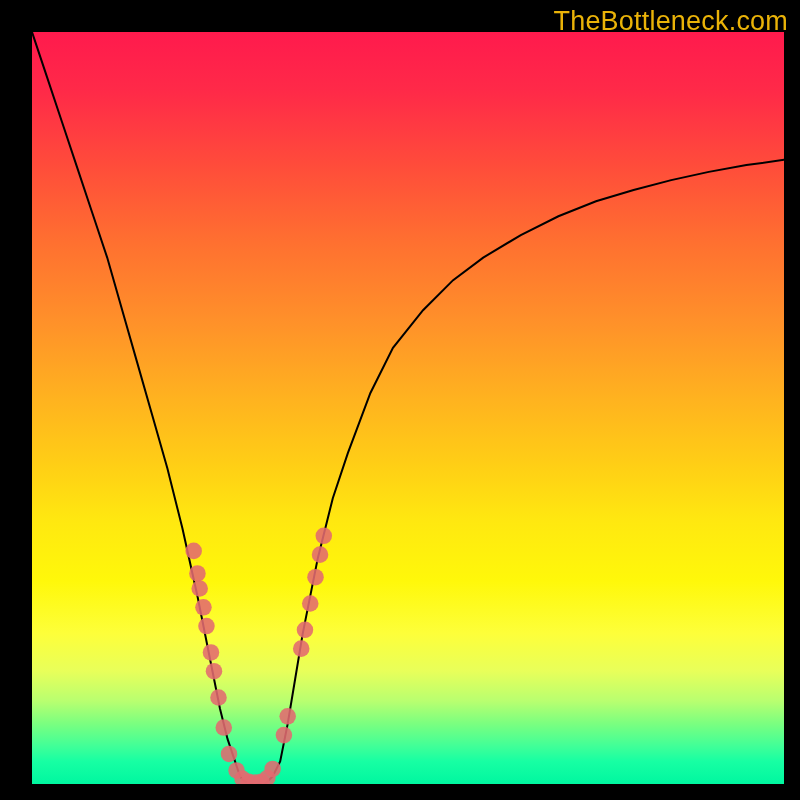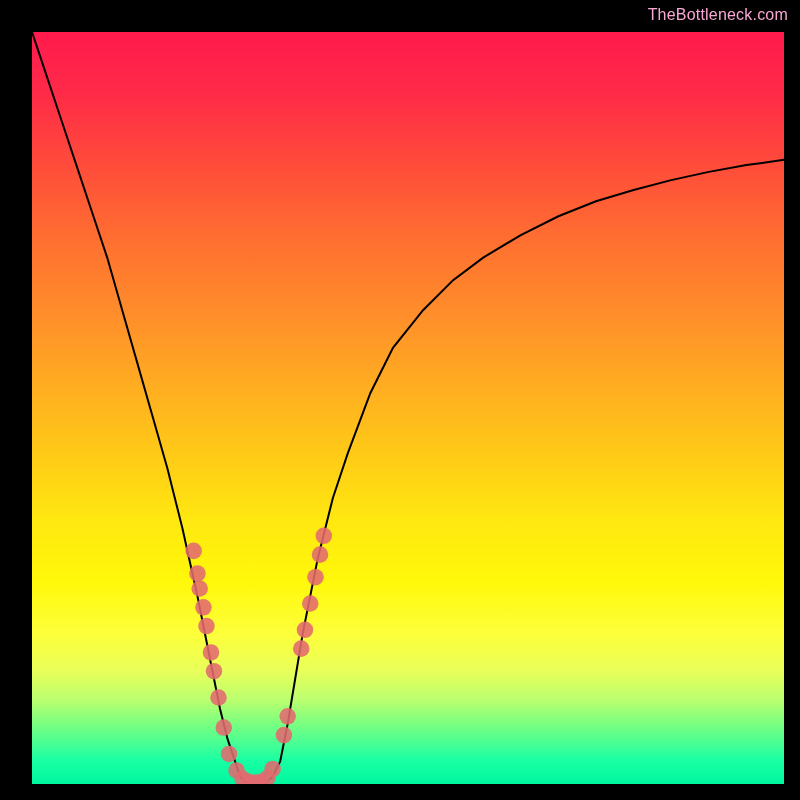--- a/index.html
+++ b/index.html
@@ -40,22 +40,22 @@
       #b8ff70 89%,
       #7aff80 92%,
       #40ff98 95%,
       #17ffa3 97%,
       #00f7a0 100%);
   }
   .watermark {
     position: absolute;
     top: 6px;
     right: 12px;
-    color: #f9a8d4;
-    font-size: 16px;
+    color: #eab308;
+    font-size: 27px;
     letter-spacing: 0.2px;
     user-select: none;
   }
   svg.curve {
     position: absolute;
     left: 0;
     top: 0;
     width: 752px;
     height: 752px;
   }

